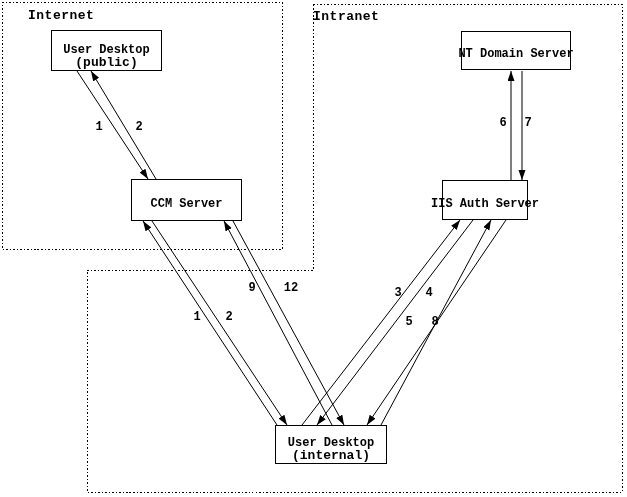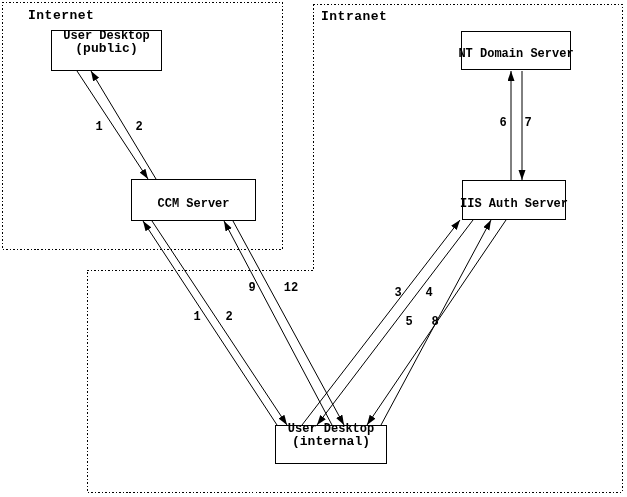--- a/index.html
+++ b/index.html
@@ -43,21 +43,21 @@
     display: flex;
     flex-direction: column;
     align-items: center;
   }
   .node.single {
     justify-content: center;
     padding-top: 8px;
   }
   .node.double {
     justify-content: flex-end;
-    padding-bottom: 16px;
+    padding-bottom: 2px;
   }
   .node-label {
     font-size: 12px;
     line-height: 13px;
     font-weight: bold;
     white-space: nowrap;
   }
   .node-sublabel {
     font-size: 13px;
     line-height: 11px;
@@ -92,32 +92,32 @@
       <line x1="233" y1="221" x2="344" y2="425" stroke="#000000" stroke-width="1" marker-end="url(#ah)"></line>
       <line x1="302" y1="425" x2="460" y2="220" stroke="#000000" stroke-width="1" marker-end="url(#ah)"></line>
       <line x1="473" y1="220" x2="317" y2="425" stroke="#000000" stroke-width="1" marker-end="url(#ah)"></line>
       <line x1="381" y1="425" x2="491" y2="220" stroke="#000000" stroke-width="1" marker-end="url(#ah)"></line>
       <line x1="506" y1="220" x2="367" y2="425" stroke="#000000" stroke-width="1" marker-end="url(#ah)"></line>
       <line x1="511" y1="180" x2="511" y2="71" stroke="#000000" stroke-width="1" marker-end="url(#ah)"></line>
       <line x1="522" y1="71" x2="522" y2="180" stroke="#000000" stroke-width="1" marker-end="url(#ah)"></line>
     </svg>
   <div class="overlay" id="overlay">
       <div class="region-label" style="left: 28px; top: 8px;">Internet</div>
-      <div class="region-label" style="left: 321px; top: 9px;">Intranet</div>
+      <div class="region-label" style="left: 313px; top: 9px;">Intranet</div>
       <div class="node double" style="left: 51px; top: 30px; width: 111px; height: 41px;">
         <span class="node-label">User Desktop</span>
         <span class="node-sublabel">(public)</span>
       </div>
-      <div class="node single" style="left: 131px; top: 179px; width: 125px; height: 42px; font-family: Liberation Mono, monospace;">
+      <div class="node single" style="left: 131px; top: 179px; width: 111px; height: 42px; font-family: Liberation Mono, monospace;">
         <span class="node-label">CCM Server</span>
       </div>
       <div class="node single" style="left: 461px; top: 31px; width: 110px; height: 39px;">
         <span class="node-label">NT Domain Server</span>
       </div>
-      <div class="node single" style="left: 462px; top: 180px; width: 104px; height: 40px;">
+      <div class="node single" style="left: 442px; top: 180px; width: 86px; height: 40px;">
         <span class="node-label">IIS Auth Server</span>
       </div>
       <div class="node double" style="left: 275px; top: 425px; width: 112px; height: 39px;">
         <span class="node-label">User Desktop</span>
         <span class="node-sublabel">(internal)</span>
       </div>
       <span class="edge-label" style="left: 99px; top: 127px;">1</span>
       <span class="edge-label" style="left: 139px; top: 127px;">2</span>
       <span class="edge-label" style="left: 197px; top: 317px;">1</span>
       <span class="edge-label" style="left: 229px; top: 317px;">2</span>

